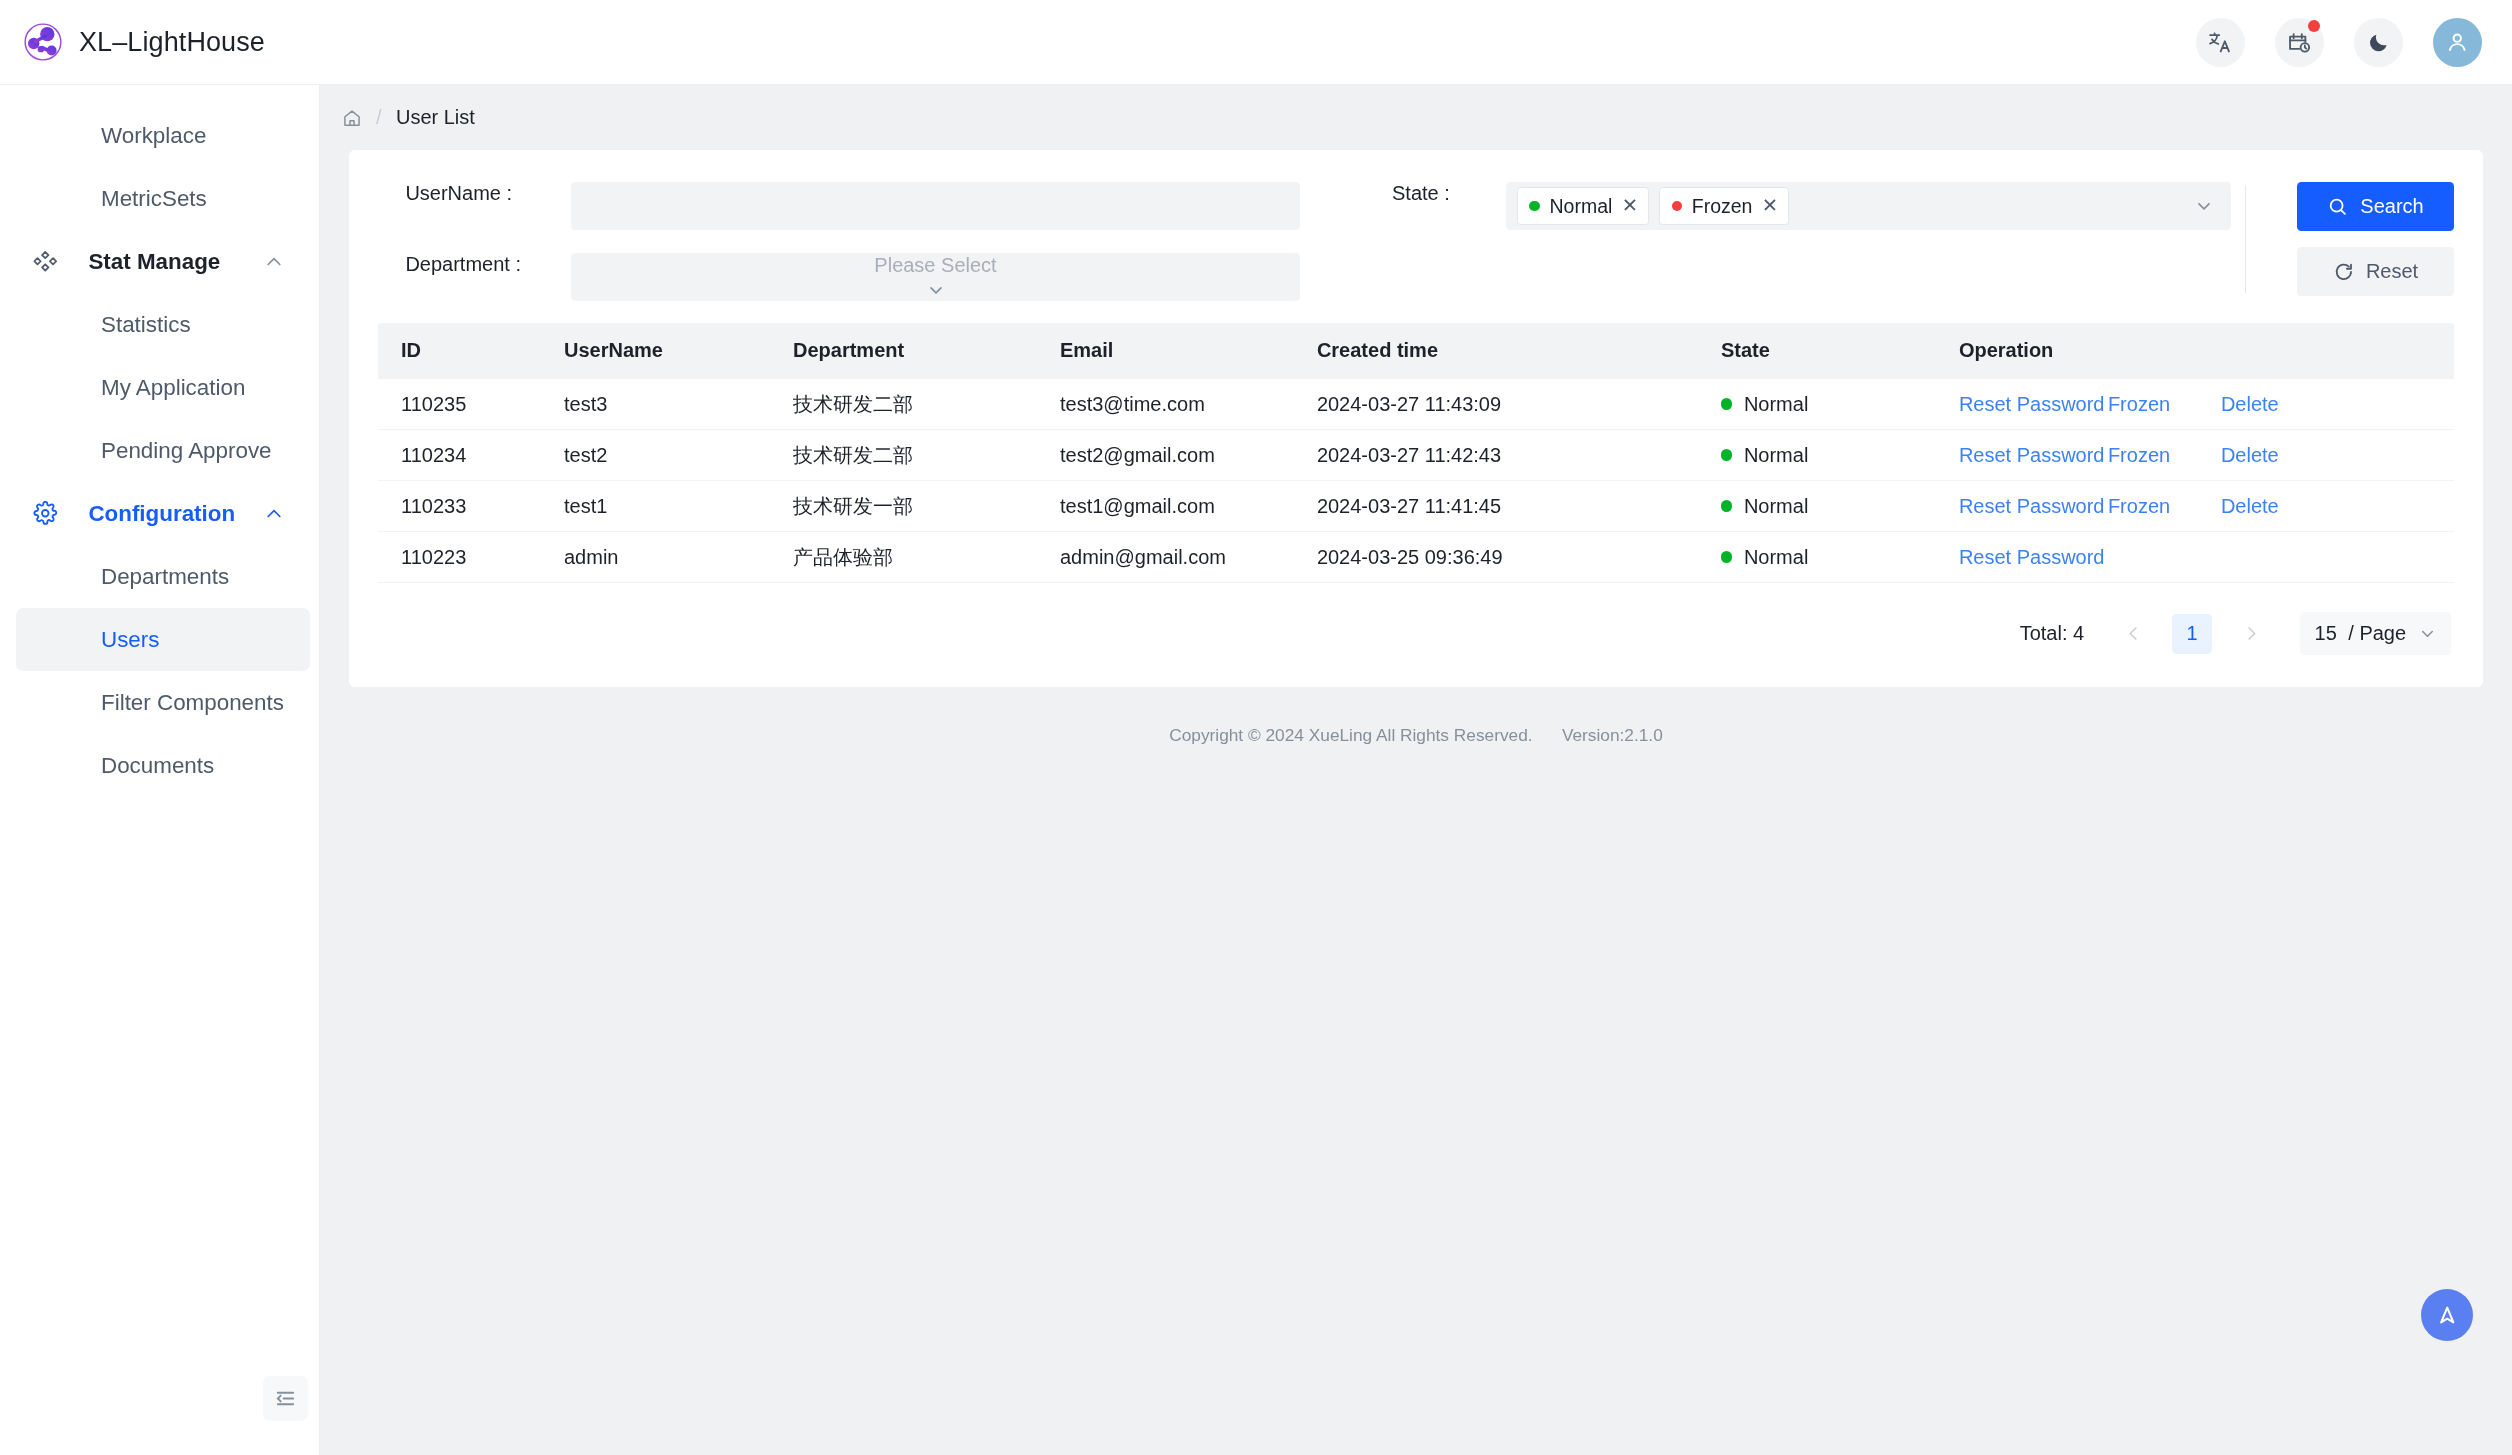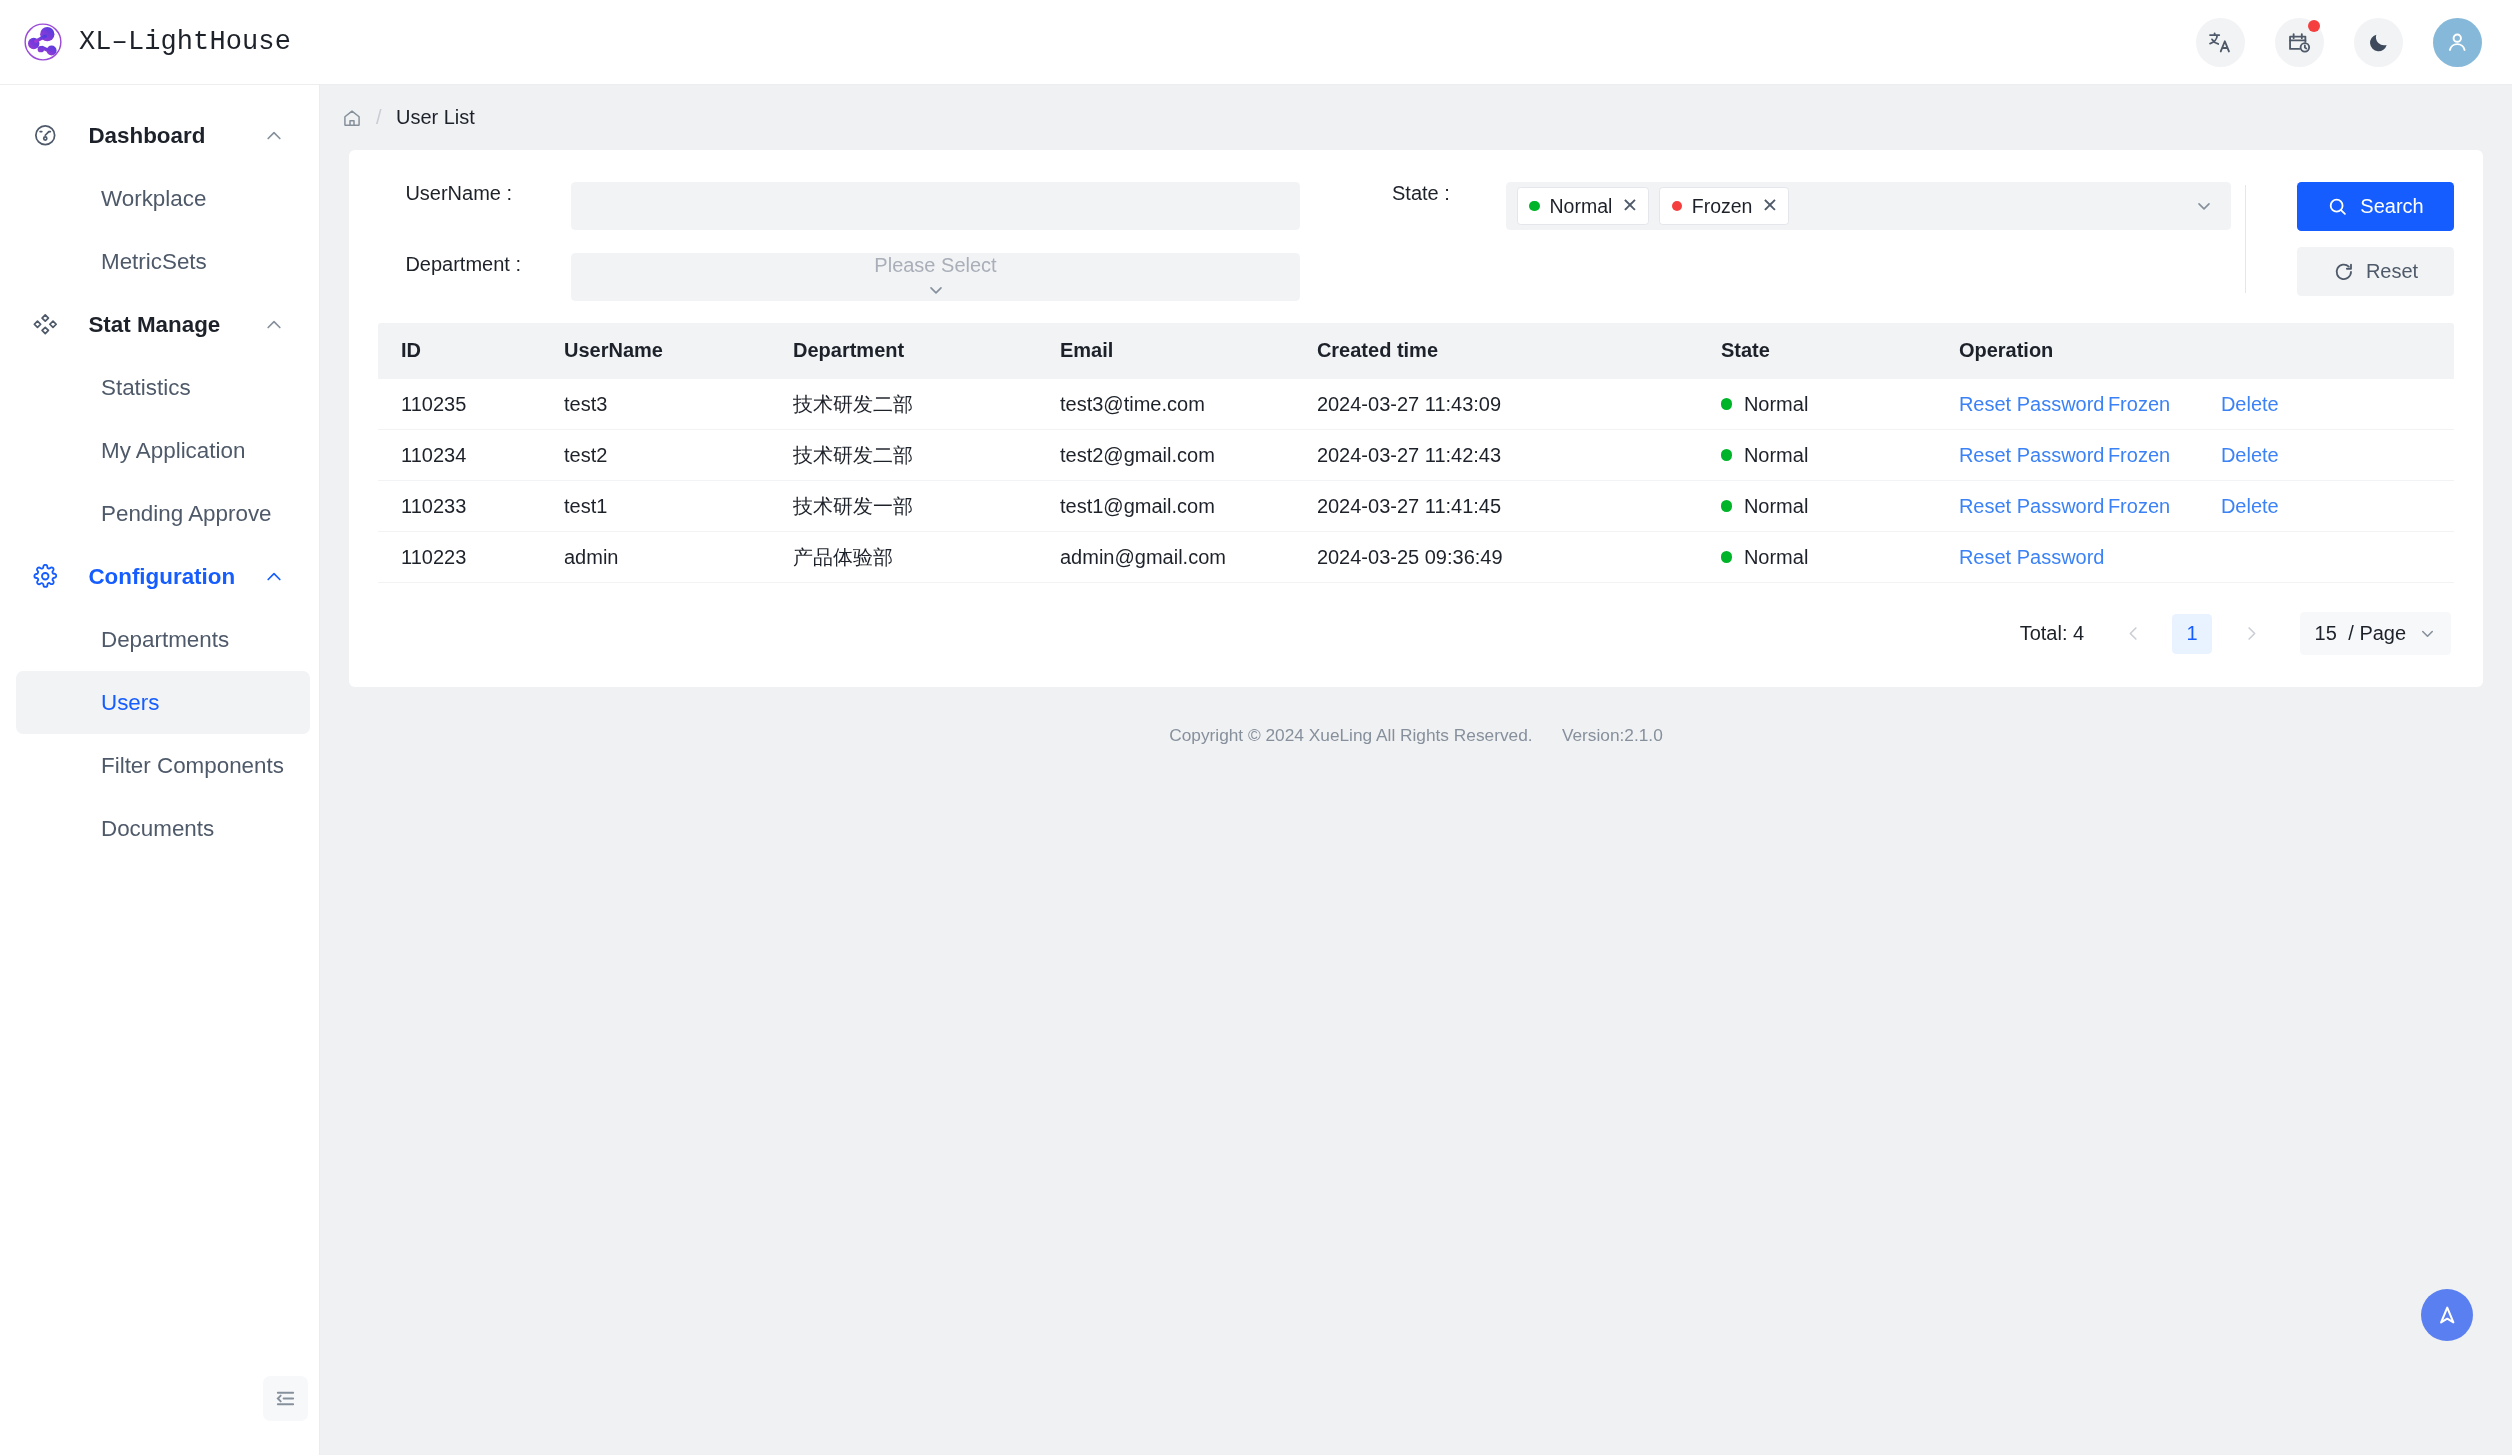--- a/index.html
+++ b/index.html
@@ -20,21 +20,20 @@
   
   .header {
     position: absolute;
     top: 0; left: 0;
     width: 2512px; height: 85px;
     background: #ffffff;
     display: flex;
     align-items: center;
     border-bottom: 0.7px solid #eceef0;
     z-index: 20;
-    font-family: Liberation Mono, monospace;
   }
   .brand {
     display: flex; align-items: center;
     margin-left: 23px;
     gap: 16px;
   }
   .brand-logo { width: 40px; height: 40px; display:block; }
   .brand-title {
     font-size: 27px;
     color: #1d2129;
@@ -382,36 +381,20 @@
           <circle cx="12" cy="8" r="3.6"></circle>
           <path d="M4.8 19.5a7.4 7.4 0 0 1 14.4 0"></path>
         </svg>
       </div>
     </div>
   </div>
 
   <div class="sidebar">
     <div class="nav">
 
-      <div class="nav-group">
-        <span class="g-icon">
-          <svg width="24.5" height="24.5" viewBox="0 0 24 24" fill="none" stroke="currentColor" stroke-width="1.7" stroke-linecap="round" stroke-linejoin="round">
-            <circle cx="12" cy="12" r="9.2"></circle>
-            <path d="M12 12l3.3-3.3"></path>
-            <circle cx="12" cy="15.2" r="1.5"></circle>
-            <path d="M7 8.4h1.6M15.4 8.4H17"></path>
-          </svg>
-        </span>
-        <span class="g-label">Dashboard</span>
-        <span class="chev">
-          <svg width="20" height="20" viewBox="0 0 24 24" fill="none" stroke="currentColor" stroke-width="2" stroke-linecap="round" stroke-linejoin="round">
-              <path d="M5 15l7-7 7 7"></path>
-            </svg>
-        </span>
-      </div>
       <div class="nav-item">
         <span>Workplace</span>
       </div>
       <div class="nav-item">
         <span>MetricSets</span>
       </div>
 
       <div class="nav-group">
         <span class="g-icon">
           <svg width="24.5" height="24.5" viewBox="0 0 24 24" fill="none" stroke="currentColor" stroke-width="1.7" stroke-linejoin="round">

